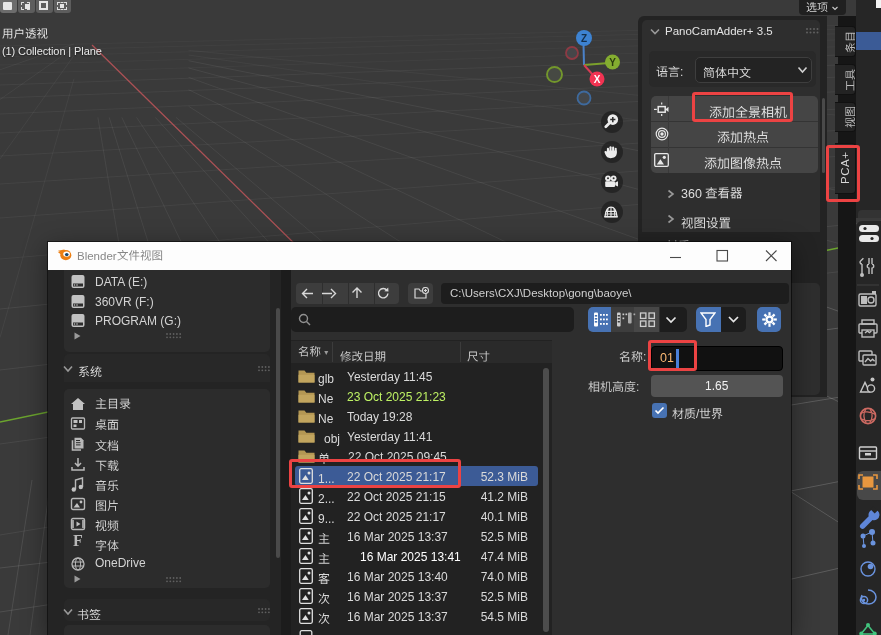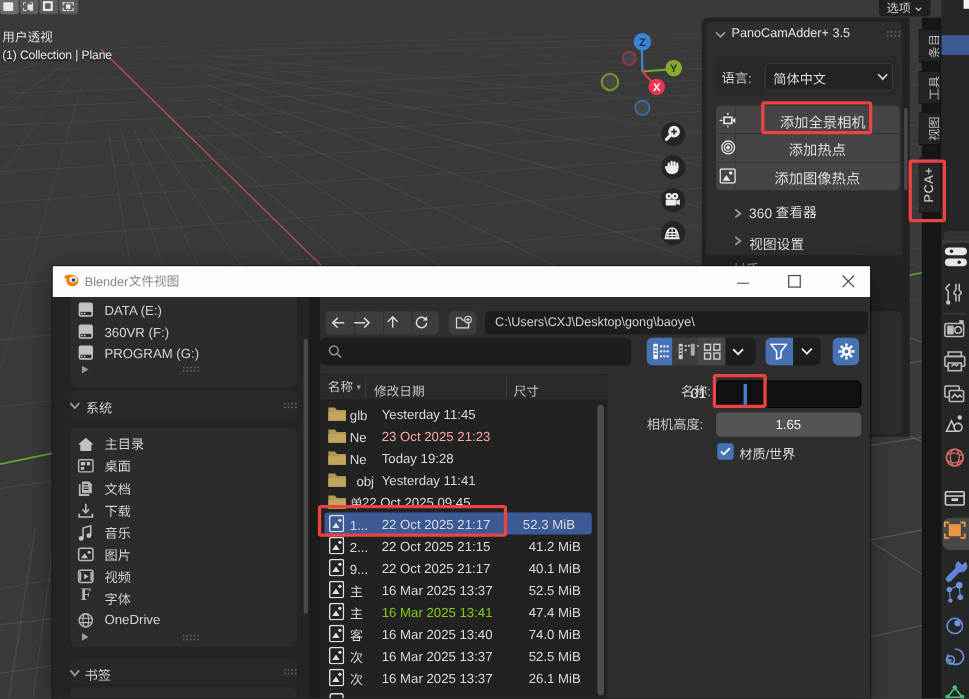--- a/index.html
+++ b/index.html
@@ -710,21 +710,21 @@
       <path d="M0.5 1.5h6l1.8 2.2h8.2v9.8H0.5z" fill="#b49753"></path>
       <rect x="0.5" y="5.8" width="16" height="7.7" fill="#c2a55e"></rect>
     </svg>
 <div class="ab" style="left:318px;top:369px"><span style="font-size:12px;color:#dadada">glb</span></div>
 <div class="ab" style="left:347px;top:370px;font-size:12px;color:#dadada">Yesterday 11:45</div>
 <svg class="ab" style="left:298px;top:389px" width="17" height="14" viewBox="0 0 17 14">
       <path d="M0.5 1.5h6l1.8 2.2h8.2v9.8H0.5z" fill="#b49753"></path>
       <rect x="0.5" y="5.8" width="16" height="7.7" fill="#c2a55e"></rect>
     </svg>
 <div class="ab" style="left:318px;top:389px"><span style="font-size:12px;color:#dadada">Ne</span></div>
-<div class="ab" style="left:347px;top:390px;font-size:12px;color:#fca5a5">23 Oct 2025 21:23</div>
+<div class="ab" style="left:347px;top:390px;font-size:12px;color:#bef264">23 Oct 2025 21:23</div>
 <svg class="ab" style="left:298px;top:409px" width="17" height="14" viewBox="0 0 17 14">
       <path d="M0.5 1.5h6l1.8 2.2h8.2v9.8H0.5z" fill="#b49753"></path>
       <rect x="0.5" y="5.8" width="16" height="7.7" fill="#c2a55e"></rect>
     </svg>
 <div class="ab" style="left:318px;top:409px"><span style="font-size:12px;color:#dadada">Ne</span></div>
 <div class="ab" style="left:347px;top:410px;font-size:12px;color:#dadada">Today 19:28</div>
 <svg class="ab" style="left:298px;top:429px" width="17" height="14" viewBox="0 0 17 14">
       <path d="M0.5 1.5h6l1.8 2.2h8.2v9.8H0.5z" fill="#b49753"></path>
       <rect x="0.5" y="5.8" width="16" height="7.7" fill="#c2a55e"></rect>
     </svg>
@@ -732,29 +732,29 @@
 <div class="ab" style="left:347px;top:430px;font-size:12px;color:#dadada">Yesterday 11:41</div>
 <svg class="ab" style="left:298px;top:449px" width="17" height="14" viewBox="0 0 17 14">
       <path d="M0.5 1.5h6l1.8 2.2h8.2v9.8H0.5z" fill="#b49753"></path>
       <rect x="0.5" y="5.8" width="16" height="7.7" fill="#c2a55e"></rect>
     </svg>
 <div class="ab" style="left:318px;top:449px"><svg width="12" height="12" viewBox="0 0 100 100" style="display:inline-block;vertical-align:-0.15em;">
         <g fill="#dadada" transform="matrix(1,0,0,-1,0,84)">
           <path d="M46 63H54V-8H46ZM22 44V33H78V44ZM22 60V50H78V60ZM15 67H86V27H15ZM5 17H95V10H5ZM24 81 30 84Q33 80 36 76Q39 72 41 69L34 65Q33 68 30 73Q27 77 24 81ZM71 84 79 81Q76 76 73 71Q69 66 66 63L60 65Q62 68 64 71Q66 74 68 77Q70 81 71 84Z"></path>
         </g>
       </svg></div>
-<div class="ab" style="left:329px;top:450px;font-size:12px;color:#dadada">22 Oct 2025 09:45</div>
+<div class="ab" style="left:348px;top:450px;font-size:12px;color:#dadada">22 Oct 2025 09:45</div>
 <svg class="ab" style="left:299px;top:468px" width="14" height="16" viewBox="0 0 14 16">
       <rect x="0.7" y="0.7" width="12.6" height="14.6" rx="1.5" fill="none" stroke="#e0e0e0" stroke-width="1.3"></rect>
       <path d="M3 12 6.5 7l3.2 5z" fill="#e0e0e0"></path>
       <circle cx="10" cy="5" r="1.5" fill="#e0e0e0"></circle>
     </svg>
 <div class="ab" style="left:318px;top:469px"><span style="font-size:12px;color:#dadada">1...</span></div>
 <div class="ab" style="left:347px;top:470px;font-size:12px;color:#dadada">22 Oct 2025 21:17</div>
-<div class="ab" style="left:470px;top:470px;font-size:12px;color:#dadada;width:58px;text-align:center">52.3 MiB</div>
+<div class="ab" style="left:470px;top:470px;font-size:12px;color:#dadada;width:58px;text-align:right">52.3 MiB</div>
 <svg class="ab" style="left:299px;top:488px" width="14" height="16" viewBox="0 0 14 16">
       <rect x="0.7" y="0.7" width="12.6" height="14.6" rx="1.5" fill="none" stroke="#e0e0e0" stroke-width="1.3"></rect>
       <path d="M3 12 6.5 7l3.2 5z" fill="#e0e0e0"></path>
       <circle cx="10" cy="5" r="1.5" fill="#e0e0e0"></circle>
     </svg>
 <div class="ab" style="left:318px;top:489px"><span style="font-size:12px;color:#dadada">2...</span></div>
 <div class="ab" style="left:347px;top:490px;font-size:12px;color:#dadada">22 Oct 2025 21:15</div>
 <div class="ab" style="left:470px;top:490px;font-size:12px;color:#dadada;width:58px;text-align:right">41.2 MiB</div>
 <svg class="ab" style="left:299px;top:508px" width="14" height="16" viewBox="0 0 14 16">
       <rect x="0.7" y="0.7" width="12.6" height="14.6" rx="1.5" fill="none" stroke="#e0e0e0" stroke-width="1.3"></rect>
@@ -779,21 +779,21 @@
 <svg class="ab" style="left:299px;top:548px" width="14" height="16" viewBox="0 0 14 16">
       <rect x="0.7" y="0.7" width="12.6" height="14.6" rx="1.5" fill="none" stroke="#e0e0e0" stroke-width="1.3"></rect>
       <path d="M3 12 6.5 7l3.2 5z" fill="#e0e0e0"></path>
       <circle cx="10" cy="5" r="1.5" fill="#e0e0e0"></circle>
     </svg>
 <div class="ab" style="left:318px;top:549px"><svg width="12" height="12" viewBox="0 0 100 100" style="display:inline-block;vertical-align:-0.15em;">
         <g fill="#dadada" transform="matrix(1,0,0,-1,0,84)">
           <path d="M10 64H90V57H10ZM15 35H86V27H15ZM6 3H95V-5H6ZM46 58H54V-1H46ZM37 79 43 84Q47 81 50 78Q54 76 57 73Q60 70 62 67L55 63Q54 65 51 68Q48 71 44 74Q41 77 37 79Z"></path>
         </g>
       </svg></div>
-<div class="ab" style="left:347px;top:550px;font-size:12px;color:#84cc16">16 Mar 2025 13:41</div>
+<div class="ab" style="left:360px;top:550px;font-size:12px;color:#ffffff">16 Mar 2025 13:41</div>
 <div class="ab" style="left:470px;top:550px;font-size:12px;color:#dadada;width:58px;text-align:right">47.4 MiB</div>
 <svg class="ab" style="left:299px;top:568px" width="14" height="16" viewBox="0 0 14 16">
       <rect x="0.7" y="0.7" width="12.6" height="14.6" rx="1.5" fill="none" stroke="#e0e0e0" stroke-width="1.3"></rect>
       <path d="M3 12 6.5 7l3.2 5z" fill="#e0e0e0"></path>
       <circle cx="10" cy="5" r="1.5" fill="#e0e0e0"></circle>
     </svg>
 <div class="ab" style="left:318px;top:569px"><svg width="12" height="12" viewBox="0 0 100 100" style="display:inline-block;vertical-align:-0.15em;">
         <g fill="#dadada" transform="matrix(1,0,0,-1,0,84)">
           <path d="M38 66 46 65Q41 57 33 51Q25 44 14 38Q14 39 13 40Q12 41 11 42Q10 43 9 44Q20 48 27 54Q34 61 38 66ZM37 59H72V53H32ZM70 59H71L73 59L78 56Q73 48 65 42Q57 36 47 31Q38 26 28 23Q17 19 7 17Q7 18 6 20Q6 21 5 22Q4 23 4 24Q13 26 23 29Q33 32 42 36Q51 40 58 46Q65 51 70 58ZM34 54Q40 47 49 41Q59 35 71 32Q83 28 97 26Q96 25 95 24Q94 23 93 21Q92 20 92 19Q78 21 66 25Q54 30 44 36Q34 43 27 51ZM23 23H78V-8H70V16H30V-8H23ZM27 2H74V-5H27ZM8 75H92V56H85V68H15V56H8ZM43 83 50 85Q52 82 54 78Q57 75 58 72L50 70Q49 73 47 76Q45 80 43 83Z"></path>
         </g>
@@ -816,34 +816,34 @@
       <rect x="0.7" y="0.7" width="12.6" height="14.6" rx="1.5" fill="none" stroke="#e0e0e0" stroke-width="1.3"></rect>
       <path d="M3 12 6.5 7l3.2 5z" fill="#e0e0e0"></path>
       <circle cx="10" cy="5" r="1.5" fill="#e0e0e0"></circle>
     </svg>
 <div class="ab" style="left:318px;top:609px"><svg width="12" height="12" viewBox="0 0 100 100" style="display:inline-block;vertical-align:-0.15em;">
         <g fill="#dadada" transform="matrix(1,0,0,-1,0,84)">
           <path d="M45 84 53 83Q52 74 49 66Q46 58 43 51Q40 44 36 38Q35 39 34 40Q33 41 31 41Q30 42 29 43Q33 48 36 54Q39 61 41 68Q44 76 45 84ZM44 67H87V60H41ZM85 67H86L88 67L93 64Q92 60 90 55Q88 50 86 45Q84 41 83 37Q82 38 81 38Q80 39 78 39Q77 40 76 40Q78 43 80 48Q81 52 83 57Q84 61 85 65ZM6 72 10 77Q14 75 17 73Q21 71 24 68Q28 66 30 64L25 58Q23 60 20 62Q17 65 13 67Q9 70 6 72ZM4 7Q7 11 11 16Q14 21 18 27Q22 32 25 38L31 33Q28 28 24 22Q21 17 18 12Q14 7 11 2ZM64 45Q66 34 70 25Q74 16 81 9Q87 3 96 -1Q95 -1 94 -3Q93 -4 92 -5Q92 -6 91 -7Q81 -3 75 4Q68 11 64 21Q60 31 57 44ZM57 55H65V48Q65 43 64 38Q64 32 62 26Q60 20 56 14Q52 8 46 2Q39 -4 30 -8Q29 -8 28 -6Q27 -5 26 -4Q25 -3 24 -3Q33 2 39 7Q45 12 49 18Q52 23 54 29Q56 34 56 39Q57 44 57 49Z"></path>
         </g>
       </svg></div>
 <div class="ab" style="left:347px;top:610px;font-size:12px;color:#dadada">16 Mar 2025 13:37</div>
-<div class="ab" style="left:470px;top:610px;font-size:12px;color:#dadada;width:58px;text-align:right">26.1 MiB</div>
+<div class="ab" style="left:470px;top:610px;font-size:12px;color:#dadada;width:58px;text-align:right">54.5 MiB</div>
 <svg class="ab" style="left:299px;top:630px" width="14" height="5" viewBox="0 0 14 5">
       <path d="M1.2 5V2.2a1.5 1.5 0 0 1 1.5-1.5h8.6a1.5 1.5 0 0 1 1.5 1.5V5" fill="none" stroke="#e0e0e0" stroke-width="1.3"></path>
     </svg>
 <div class="ab" style="left:543px;top:368px;width:6px;height:264px;background:#4d4d4d;border-radius:3px"></div>
 
 <div class="ab" style="left:619px;top:347px"><svg width="24" height="12" viewBox="0 0 200 100" style="display:inline-block;vertical-align:-0.15em;">
         <g fill="#d0d0d0" transform="matrix(1,0,0,-1,0,84)">
           <path d="M30 4H80V-3H30ZM34 74H79V67H34ZM41 84 49 83Q43 74 34 65Q25 57 12 50Q12 51 11 52Q10 53 9 54Q8 55 7 56Q15 60 22 65Q28 69 33 74Q38 80 41 84ZM77 74H78L79 74L84 71Q79 61 71 53Q63 45 52 38Q42 32 31 27Q20 23 9 20Q8 21 8 23Q7 24 6 25Q5 27 5 27Q13 29 22 32Q31 35 39 39Q47 43 54 48Q62 53 67 60Q73 66 77 73ZM26 53 32 57Q35 55 39 52Q43 49 46 47Q50 44 52 42L46 37Q44 39 40 42Q37 45 33 48Q30 51 26 53ZM77 34H85V-8H77ZM33 34H79V27H33V-8H25V28L31 34Z"></path>
           <path transform="translate(100 0)" d="M21 76H28V-8H21ZM5 55H41V48H5ZM21 53 26 51Q24 46 22 40Q20 34 18 29Q15 23 13 18Q10 14 7 10Q6 12 5 14Q4 15 3 17Q7 21 10 27Q14 33 17 40Q20 46 21 53ZM36 83 41 77Q37 75 31 74Q26 72 20 71Q14 70 8 69Q8 71 8 72Q7 74 6 75Q12 76 17 77Q23 79 28 80Q33 82 36 83ZM27 45Q28 44 30 42Q32 40 34 38Q37 35 38 33Q40 31 41 30L36 24Q36 26 34 28Q32 31 31 33Q29 36 27 38Q25 41 24 42ZM53 84 60 82Q59 75 57 68Q55 61 52 55Q49 48 46 44Q45 44 44 45Q43 46 42 47Q40 47 39 48Q44 54 48 64Q51 73 53 84ZM51 45 58 44Q57 37 55 30Q53 24 51 18Q48 12 45 8Q45 9 43 9Q42 10 41 11Q40 12 39 12Q43 18 46 27Q49 36 51 45ZM53 71H91V64H51ZM65 66H73V1Q73 -2 72 -4Q71 -5 69 -6Q67 -7 64 -7Q60 -8 56 -8Q56 -6 55 -4Q54 -2 53 0Q57 -1 60 -1Q63 -1 64 -1Q65 0 65 0Q65 0 65 1ZM78 44 85 46Q87 40 89 34Q91 28 93 22Q94 16 95 11L88 9Q88 14 86 20Q84 26 82 32Q80 39 78 44ZM89 71H90L91 71L96 70Q94 65 92 60Q90 55 88 51L81 53Q83 55 84 59Q86 62 87 65Q88 68 89 70Z"></path>
         </g>
       </svg><span style="font-size:12px;color:#d0d0d0">:</span></div>
 <div class="ab" style="left:651px;top:346px;width:132px;height:25px;background:#111111;border:1px solid #000;border-radius:4px"></div>
-<div class="ab" style="left:628px;top:351px;font-size:12.5px;color:#e5e5e5">01</div>
+<div class="ab" style="left:660px;top:351px;font-size:12.5px;color:#fdba74">01</div>
 <div class="ab" style="left:676px;top:349px;width:2.5px;height:19px;background:#4a80d8"></div>
 <div class="ab" style="left:588px;top:377px"><svg width="48" height="12" viewBox="0 0 400 100" style="display:inline-block;vertical-align:-0.15em;">
         <g fill="#c8c8c8" transform="matrix(1,0,0,-1,0,84)">
           <path d="M51 54H89V47H51ZM51 30H89V23H51ZM51 6H89V-1H51ZM47 78H93V-7H85V71H55V-7H47ZM5 63H43V55H5ZM21 84H29V-8H21ZM21 58 26 56Q25 50 23 44Q21 37 18 31Q16 25 13 20Q10 14 7 11Q6 12 5 14Q4 16 3 17Q6 21 8 26Q11 30 14 36Q16 41 18 47Q20 53 21 58ZM28 47Q29 46 31 44Q33 41 36 38Q38 35 41 33Q43 31 44 30L39 23Q38 25 36 28Q34 31 32 34Q30 37 28 39Q25 42 24 44Z"></path>
           <path transform="translate(100 0)" d="M54 78H79V71H54ZM50 78H57V46Q57 40 56 33Q56 26 54 18Q53 11 49 4Q46 -2 41 -8Q40 -7 39 -6Q38 -5 37 -5Q36 -4 35 -3Q40 2 43 8Q46 14 47 21Q49 27 49 34Q50 40 50 46ZM76 78H83V6Q83 4 83 2Q84 1 84 1Q85 0 86 0Q86 0 87 0Q88 0 89 0Q90 0 91 1Q91 1 91 2Q92 3 92 5Q92 6 92 10Q92 14 92 19Q93 18 95 17Q96 16 98 16Q98 13 98 10Q98 6 97 4Q97 1 97 0Q96 -4 94 -6Q93 -6 92 -7Q91 -7 89 -7Q88 -7 86 -7Q85 -7 84 -7Q82 -7 81 -7Q79 -6 78 -5Q77 -4 77 -3Q76 -2 76 0Q76 3 76 7ZM5 63H44V55H5ZM22 84H29V-8H22ZM21 58 26 56Q25 50 23 44Q21 37 18 31Q16 25 13 20Q10 14 7 11Q6 12 5 14Q4 16 3 17Q6 21 8 26Q11 30 14 36Q16 41 18 47Q20 53 21 58ZM28 47Q29 46 32 44Q34 41 37 38Q39 36 41 33Q44 31 44 30L40 23Q39 25 37 28Q35 31 32 34Q30 37 28 39Q26 42 25 44Z"></path>
           <path transform="translate(200 0)" d="M6 74H94V67H6ZM29 56V47H72V56ZM21 61H80V41H21ZM10 36H88V29H17V-8H10ZM83 36H91V0Q91 -3 90 -4Q89 -5 87 -6Q85 -7 82 -7Q78 -7 73 -7Q73 -6 73 -4Q72 -3 71 -2Q73 -2 75 -2Q78 -2 79 -2Q81 -2 81 -2Q83 -2 83 0ZM44 83 51 84Q53 81 54 77Q55 74 56 71L48 69Q48 72 46 75Q45 79 44 83ZM32 23H71V3H32V8H64V18H32ZM28 23H35V-2H28Z"></path>
           <path transform="translate(300 0)" d="M23 56H94V50H23ZM24 27H81V20H24ZM39 64H46V39H70V64H77V33H39ZM79 27H81L82 27L87 24Q83 17 76 11Q69 6 60 2Q52 -2 42 -4Q33 -6 22 -7Q22 -6 21 -4Q20 -2 19 -1Q29 0 38 2Q47 4 55 7Q63 10 69 15Q76 19 79 25ZM40 21Q45 15 53 10Q62 5 73 3Q84 0 96 -1Q95 -2 95 -3Q94 -5 93 -6Q92 -7 92 -8Q79 -6 68 -3Q57 0 48 6Q39 11 33 19ZM16 74H95V67H16ZM13 74H20V47Q20 41 20 34Q19 27 18 19Q17 12 15 5Q14 -2 10 -8Q10 -7 8 -7Q7 -6 6 -5Q5 -5 4 -5Q7 1 9 8Q10 14 11 21Q12 28 12 35Q13 41 13 47ZM47 83 55 85Q57 81 58 78Q60 74 61 72L53 70Q52 72 51 76Q49 80 47 83Z"></path>
         </g>
       </svg><span style="font-size:12px;color:#c8c8c8">:</span></div>
 <div class="ab" style="left:651px;top:375px;width:132px;height:22px;background:#545454;border-radius:4px"></div>

